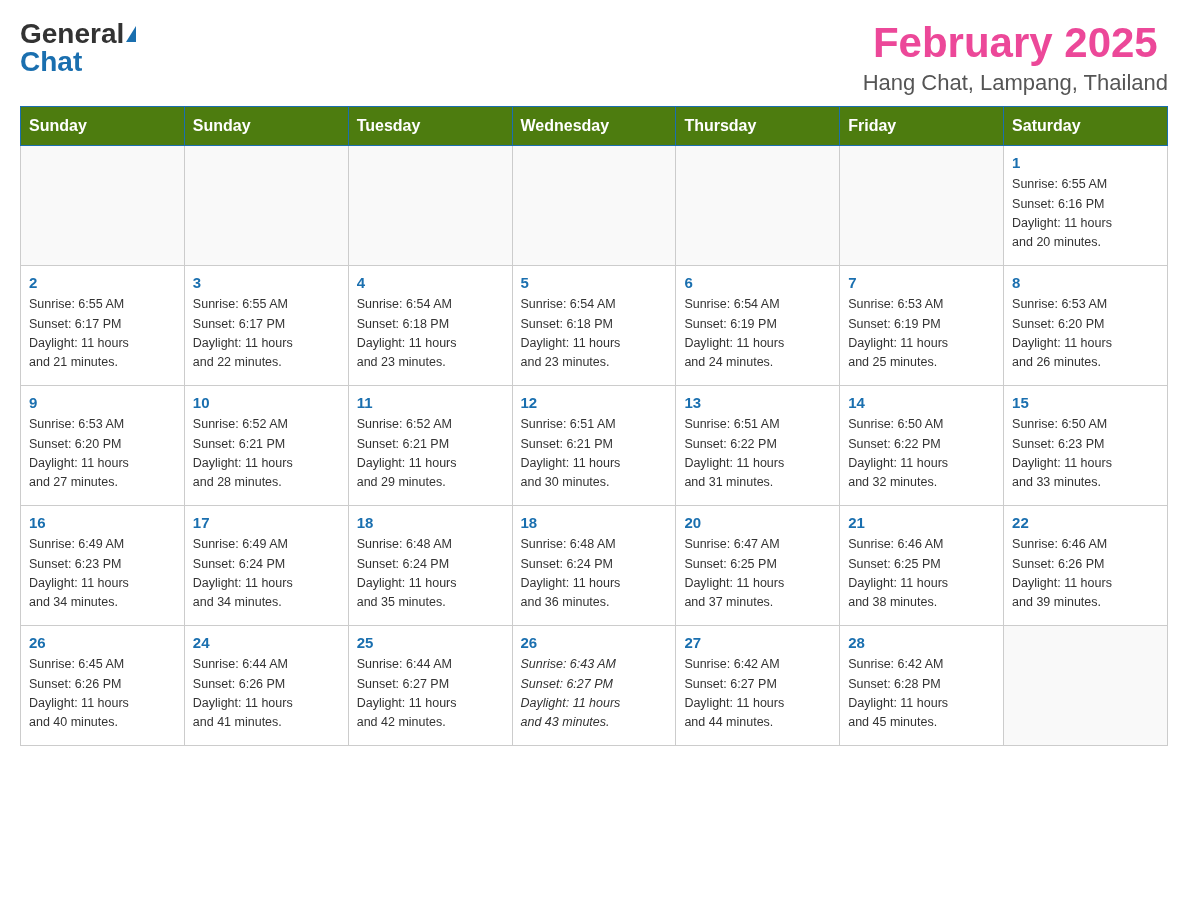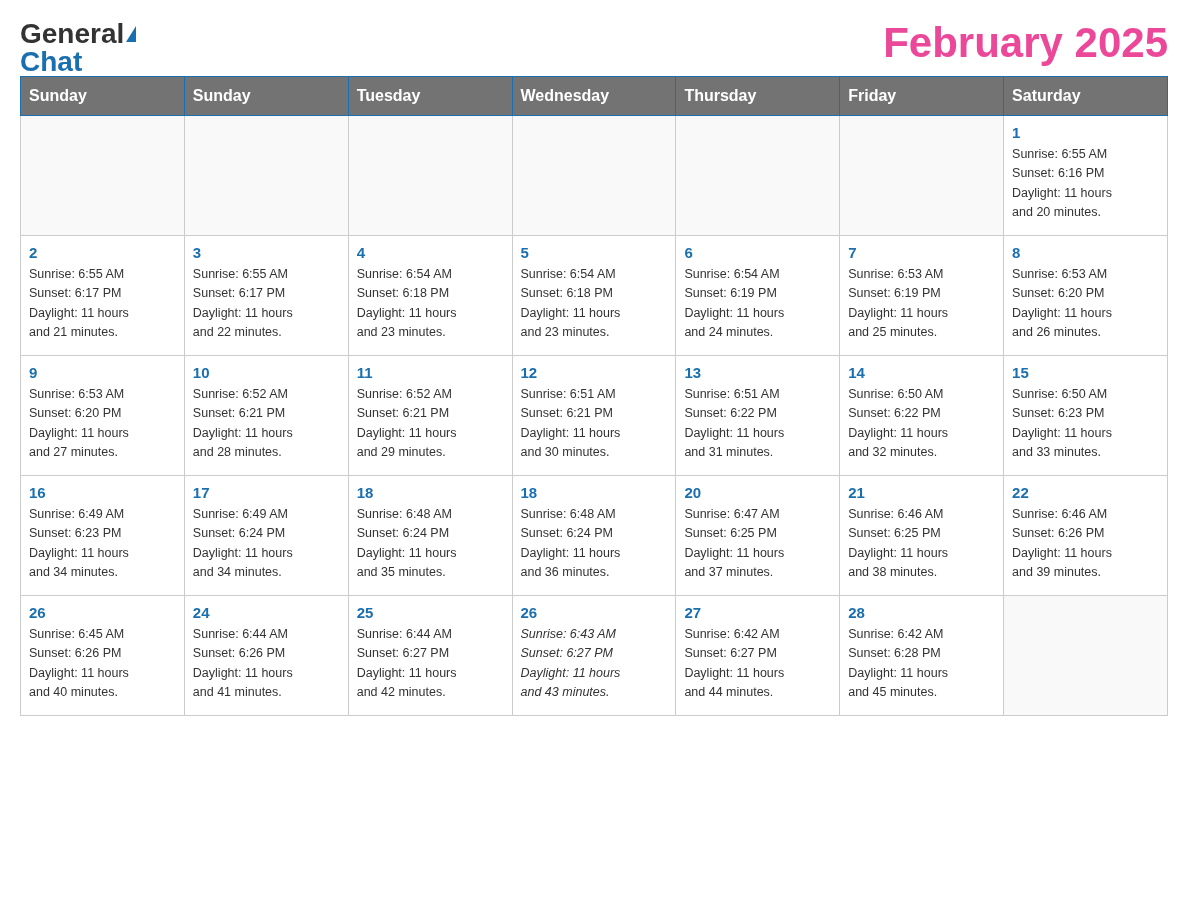--- a/index.html
+++ b/index.html
@@ -8,21 +8,21 @@
       background: #fff;
       color: #222;
       width: 1188px;
       min-height: 918px;
       padding: 20px;
     }
     .header {
       display: flex;
       justify-content: space-between;
       align-items: flex-start;
-      margin-bottom: 0;
+      margin-bottom: 10px;
     }
     .logo {
       display: flex;
       flex-direction: column;
       align-items: flex-start;
     }
     .logo-general {
       font-size: 28px;
       font-weight: bold;
       color: #333;
@@ -57,21 +57,21 @@
       font-size: 22px;
       color: #555;
       margin-top: 4px;
     }
     .calendar {
       width: 100%;
       border-collapse: collapse;
       table-layout: fixed;
     }
     .calendar thead th {
-      background-color: #737373;
+      background-color: #4d7c0f;
       color: #fff;
       font-size: 16px;
       font-weight: bold;
       padding: 10px 8px;
       text-align: left;
       border: 1px solid #1a6faf;
     }
     .calendar tbody td {
       vertical-align: top;
       padding: 8px;
@@ -105,20 +105,21 @@
 <div class="header">
   <div class="logo">
     <div style="display:flex; align-items:center;">
       <span class="logo-general">General</span>
       <span class="logo-triangle"></span>
     </div>
     <span class="logo-blue">Chat</span>
   </div>
   <div class="title-block">
     <div class="month-title">February 2025</div>
+    <div class="location-title">Hang Chat, Lampang, Thailand</div>
   </div>
 </div>
 
 <table class="calendar">
   <thead>
     <tr>
     <th>Sunday</th>
         <th>Sunday</th>
         <th>Tuesday</th>
         <th>Wednesday</th>

